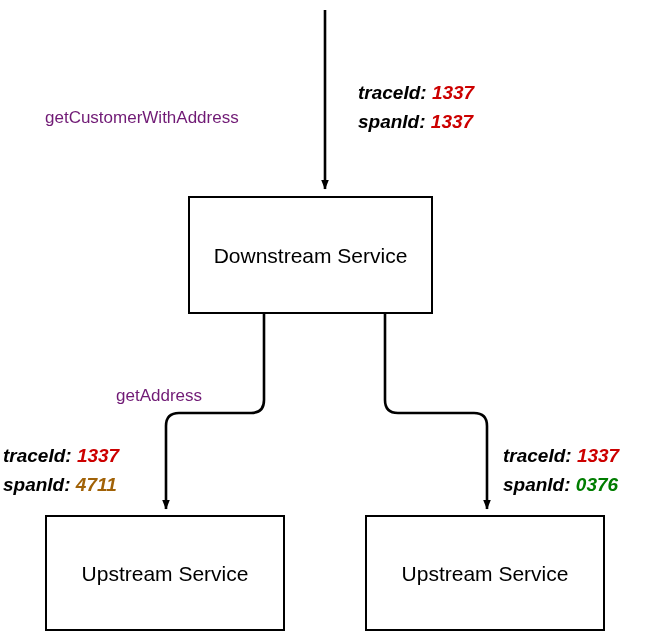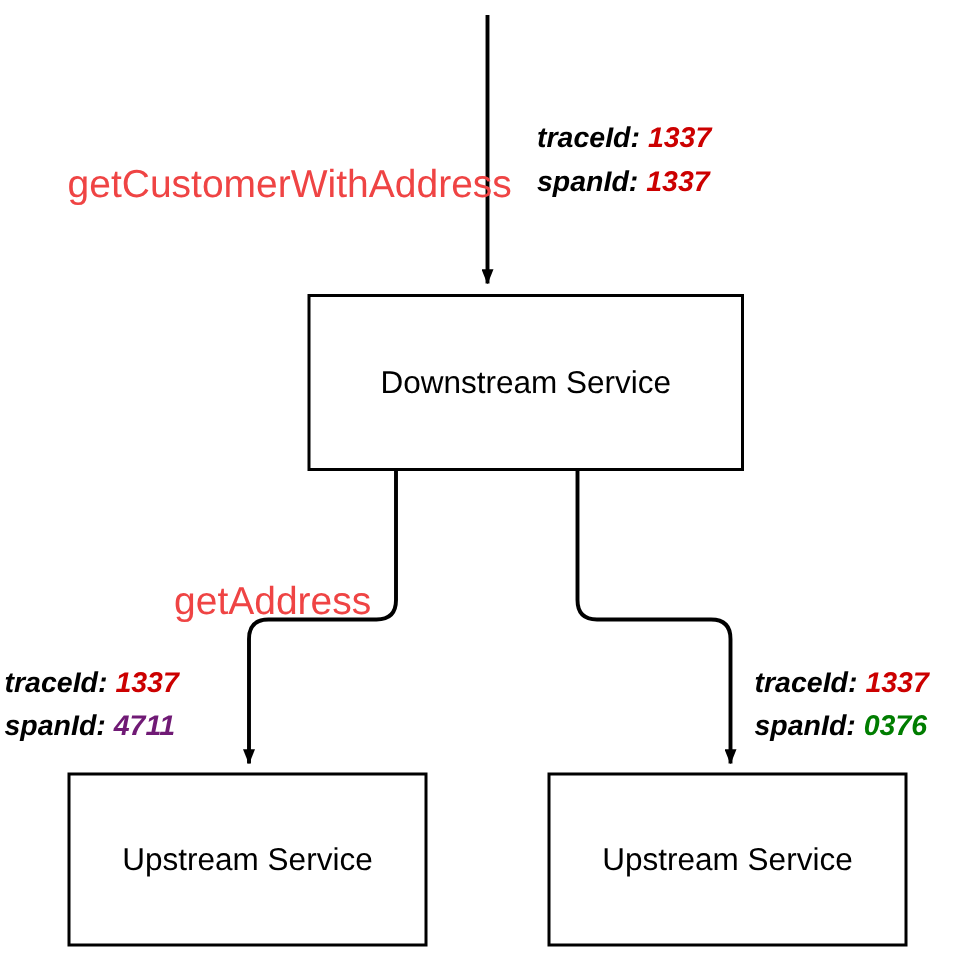--- a/index.html
+++ b/index.html
@@ -33,22 +33,22 @@
     justify-content: center;
   }
   .node-label {
     font-size: 21px;
     color: #000000;
     line-height: 1;
     white-space: nowrap;
   }
   .edge-label {
     position: absolute;
-    font-size: 26px;
-    color: #ef4444;
+    font-size: 17px;
+    color: #701a75;
     line-height: 1;
     white-space: nowrap;
   }
   .meta-block {
     position: absolute;
     font-size: 19px;
     font-weight: bold;
     line-height: 1.55;
     white-space: nowrap;
     color: #000000;
@@ -72,21 +72,21 @@
       </marker>
     </defs>
 
     <path d="M325,10 L325,189" stroke="#000000" stroke-width="2.6" fill="none" marker-end="url(#arrowhead)"></path>
 
     <path d="M264,314 L264,400 Q264,413 251,413 L179,413 Q166,413 166,426 L166,509" stroke="#000000" stroke-width="2.6" fill="none" stroke-linejoin="round" marker-end="url(#arrowhead)"></path>
 
     <path d="M385,314 L385,400 Q385,413 398,413 L474,413 Q487,413 487,426 L487,509" stroke="#000000" stroke-width="2.6" fill="none" stroke-linejoin="round" marker-end="url(#arrowhead)"></path>
   </svg>
 
-  <div class="node-box" style="left:205px; top:196px; width:291px; height:118px;">
+  <div class="node-box" style="left:188px; top:196px; width:245px; height:118px;">
     <span class="node-label">Downstream Service</span>
   </div>
 
   <div class="node-box" style="left:45px; top:515px; width:240px; height:116px;">
     <span class="node-label">Upstream Service</span>
   </div>
 
   <div class="node-box" style="left:365px; top:515px; width:240px; height:116px;">
     <span class="node-label">Upstream Service</span>
   </div>
@@ -107,21 +107,21 @@
     </span>
   </div>
 
   <div class="meta-block" style="left:3px; top:441px;">
     <span class="meta-row">
       <span class="meta-key">traceId:</span>
       <span class="meta-val" style="color:#cc0000;">1337</span>
     </span>
     <span class="meta-row">
       <span class="meta-key">spanId:</span>
-      <span class="meta-val" style="color:#701a75;">4711</span>
+      <span class="meta-val" style="color:#a16207;">4711</span>
     </span>
   </div>
 
   <div class="meta-block" style="left:503px; top:441px;">
     <span class="meta-row">
       <span class="meta-key">traceId:</span>
       <span class="meta-val" style="color:#cc0000;">1337</span>
     </span>
     <span class="meta-row">
       <span class="meta-key">spanId:</span>

